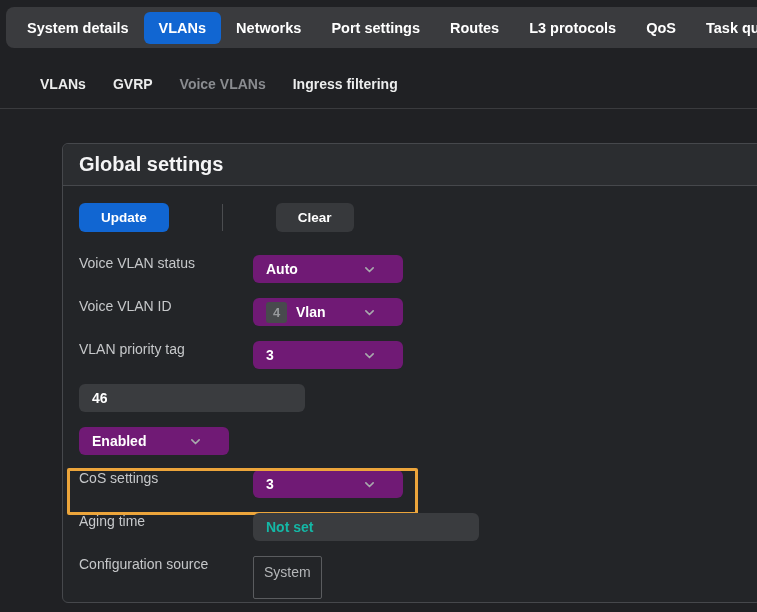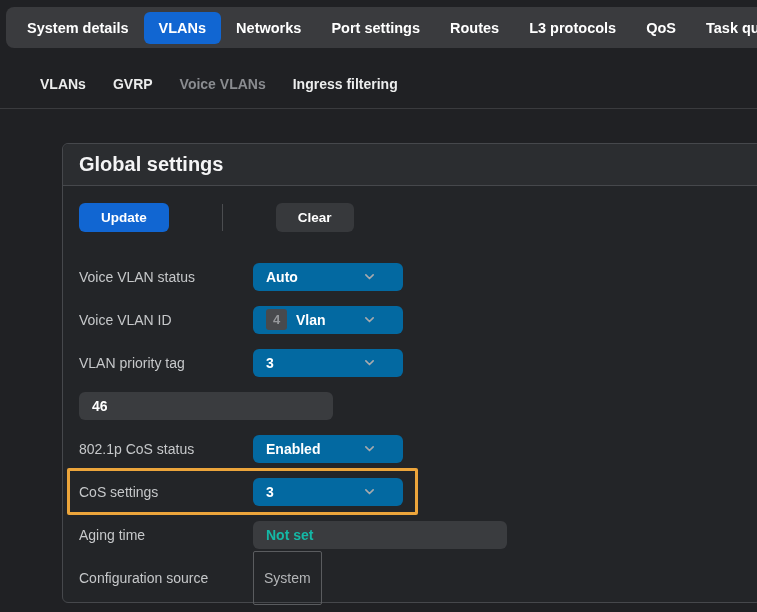--- a/index.html
+++ b/index.html
@@ -102,33 +102,32 @@
   .btn-secondary { background: #37393c; }
   .btn-separator {
     width: 1px; height: 27px;
     background: #4b4d50;
     margin: 0 13px;
   }
 
   
   .form-row {
     display: flex;
-    align-items: center;
     height: 43px;
     position: relative;
   }
   .row-label {
     width: 174px;
     color: #c6c8ca;
     font-size: 14px;
     white-space: nowrap;
   }
   .select {
     width: 150px; height: 28px;
-    background: #0369a1;
+    background: #701a75;
     border-radius: 6px;
     display: flex;
     align-items: center;
     justify-content: space-between;
     padding: 0 27px 0 13px;
     cursor: pointer;
   }
   .select-value {
     color: #ffffff;
     font-size: 14px;
@@ -141,35 +140,35 @@
     border-radius: 3px;
     display: flex;
     align-items: center;
     justify-content: center;
     color: #97999c;
     font-size: 13px;
     font-weight: 700;
   }
   .chevron { display: flex; align-items: center; }
   .text-input {
-    width: 254px; height: 28px;
+    width: 226px; height: 28px;
     background: #3a3c3f;
     border: none;
     border-radius: 6px;
     padding: 0 13px;
     color: #ffffff;
     font-family: "Liberation Sans", sans-serif;
     font-size: 14px;
     font-weight: 700;
   }
   .text-input.muted { color: #14b8a6; }
   .readonly-box {
     border: 1px solid #5a5c5f;
     border-radius: 2px;
-    padding: 18px 10px;
+    padding: 7px 10px;
     color: #b4b6b8;
     font-size: 14px;
   }
 
   
   .highlight-rect {
     position: absolute;
     left: -12px; top: -2px;
     width: 351px; height: 47px;
     border: 3px solid #eca53b;
@@ -248,21 +247,20 @@
             </svg>
         </span>
       </div>
     </div>
 
     <div class="form-row">
       <input class="text-input" value="46" style="">
     </div>
 
     <div class="form-row">
-      <div class="row-label">802.1p CoS status</div>
       <div class="select">
         <span class="select-value">Enabled</span>
         <span class="chevron">
           <svg width="13" height="13" viewBox="0 0 16 16" fill="none">
               <path d="M3.5 6l4.5 4.5L12.5 6" stroke="#a8aaad" stroke-width="2" stroke-linecap="round" stroke-linejoin="round"></path>
             </svg>
         </span>
       </div>
     </div>
 

